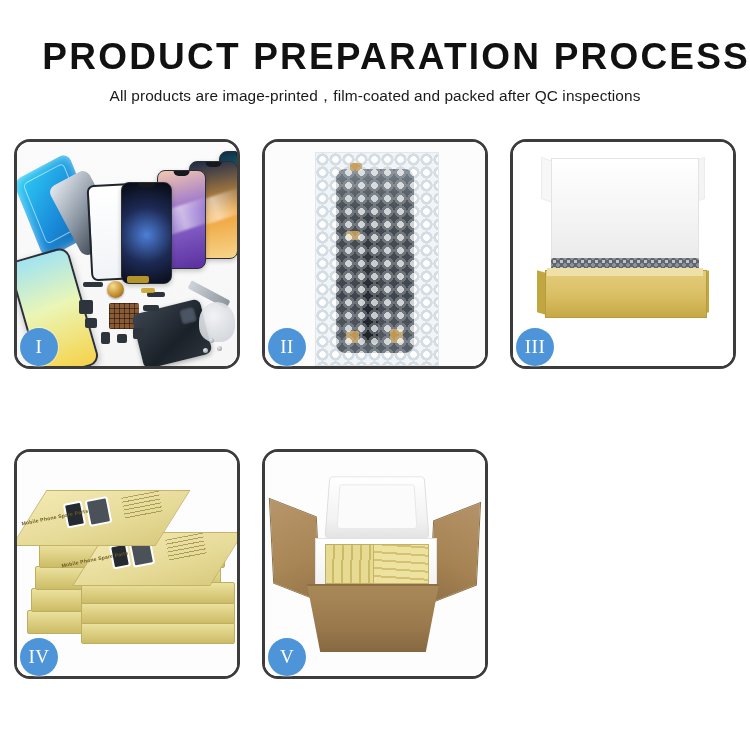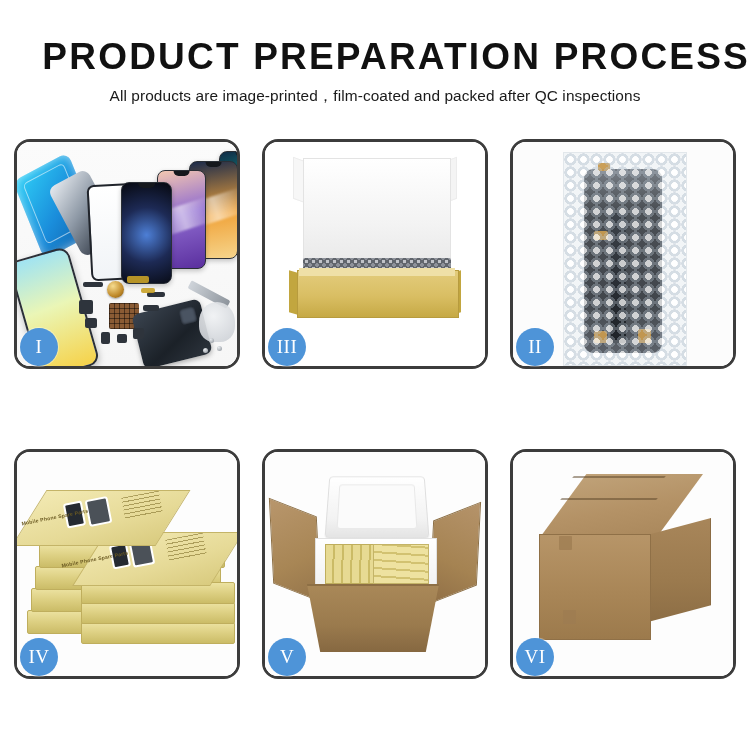--- a/index.html
+++ b/index.html
@@ -378,53 +378,53 @@
           <div class="screw" style="left:192px;top:196px;"></div>
           <div class="screw" style="left:200px;top:204px;"></div>
           <div class="screw" style="left:186px;top:206px;"></div>
         </div>
       </div>
       <div class="badge">I</div>
     </div>
 
     <div class="card">
       <div class="card-inner">
-        <div class="scene p3">
-          <div class="lidflapL"></div>
-          <div class="lidflapR"></div>
-          <div class="lidback"></div>
-          <div class="boxsideL"></div>
-          <div class="boxsideR"></div>
-          <div class="greybubble"></div>
-          <div class="boxbody"></div>
-          <div class="boxfrontband"></div>
-        </div>
-      </div>
-      <div class="badge">III</div>
-    </div>
-
-    <div class="card">
-      <div class="card-inner">
         <div class="scene p2">
           <div class="bubblebag">
             <div class="innerpart"></div>
             <div class="innerflexstrip"></div>
             <div class="tape" style="left:34px;top:10px;width:12px;height:8px;"></div>
             <div class="tape" style="left:30px;top:78px;width:14px;height:9px;"></div>
             <div class="tape" style="left:30px;top:178px;width:13px;height:12px;"></div>
             <div class="tape" style="left:74px;top:176px;width:13px;height:14px;"></div>
             <div class="bubbleoverlay"></div>
           </div>
         </div>
       </div>
       <div class="badge">II</div>
     </div>
 
     <div class="card">
       <div class="card-inner">
+        <div class="scene p3">
+          <div class="lidflapL"></div>
+          <div class="lidflapR"></div>
+          <div class="lidback"></div>
+          <div class="boxsideL"></div>
+          <div class="boxsideR"></div>
+          <div class="greybubble"></div>
+          <div class="boxbody"></div>
+          <div class="boxfrontband"></div>
+        </div>
+      </div>
+      <div class="badge">III</div>
+    </div>
+
+    <div class="card">
+      <div class="card-inner">
         <div class="scene p4">
           <div class="stack">
 
             <div class="slab" style="left:4px;top:140px;width:184px;height:22px;"></div>
             <div class="slab" style="left:8px;top:118px;width:184px;height:22px;"></div>
             <div class="slab" style="left:12px;top:96px;width:184px;height:22px;"></div>
             <div class="slab" style="left:16px;top:74px;width:184px;height:22px;"></div>
 
             <div class="slab" style="left:58px;top:152px;width:152px;height:20px;"></div>
             <div class="slab" style="left:58px;top:132px;width:152px;height:20px;"></div>
@@ -455,29 +455,15 @@
           <div class="foamlid"></div>
           <div class="foambody"></div>
           <div class="innerboxes"></div>
           <div class="innerboxes2"></div>
           <div class="cartonfront"></div>
         </div>
       </div>
       <div class="badge">V</div>
     </div>
 
-    <div class="card">
-      <div class="card-inner">
-        <div class="scene p6">
-          <div class="ctop"></div>
-          <div class="cside"></div>
-          <div class="cfront"></div>
-          <div class="seam" style="left:60px;top:24px;width:92px;height:2px;transform:skewX(-40deg);"></div>
-          <div class="seam" style="left:48px;top:46px;width:96px;height:2px;transform:skewX(-40deg);"></div>
-          <div class="tapepatch" style="left:46px;top:84px;width:13px;height:14px;"></div>
-          <div class="tapepatch" style="left:50px;top:158px;width:13px;height:14px;"></div>
-        </div>
-      </div>
-      <div class="badge">VI</div>
-    </div>
 
   </div>
 </div>
 
 </body></html>

